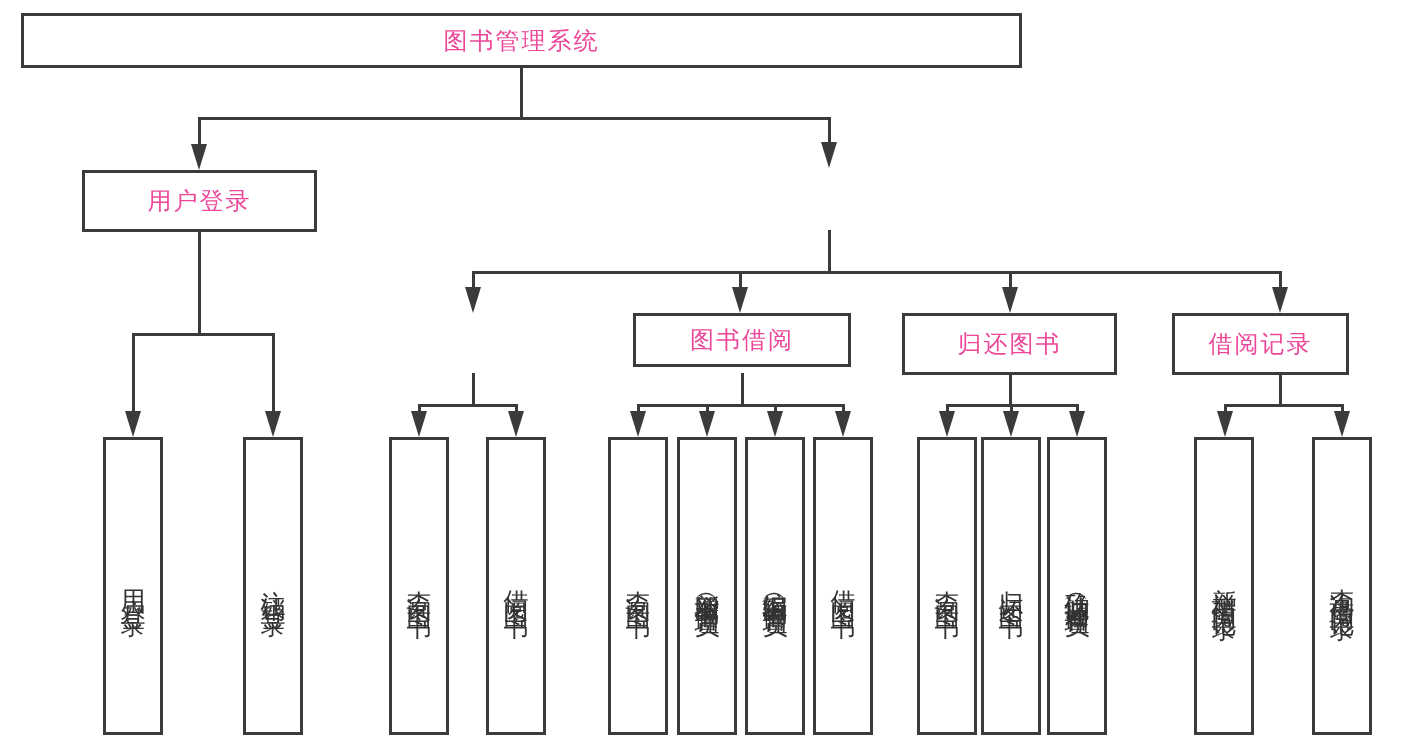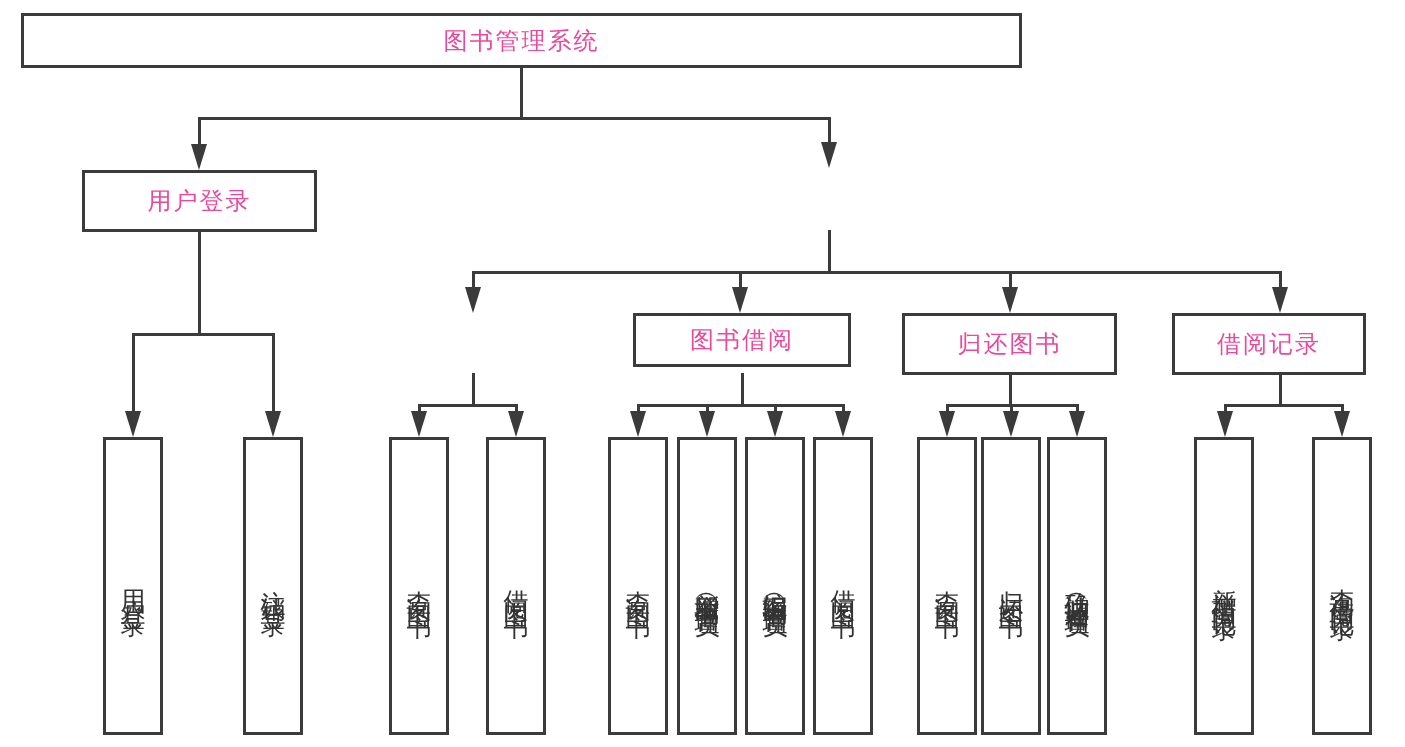--- a/index.html
+++ b/index.html
@@ -60,21 +60,21 @@
   <div class="arrow" style="left:465px;top:287px;"></div>
   <div class="cline" style="left:739px;top:271px;width:3px;height:21px;"></div>
   <div class="arrow" style="left:732px;top:287px;"></div>
   <div class="cline" style="left:1009px;top:271px;width:3px;height:21px;"></div>
   <div class="arrow" style="left:1002px;top:287px;"></div>
   <div class="cline" style="left:1279px;top:271px;width:3px;height:21px;"></div>
   <div class="arrow" style="left:1272px;top:287px;"></div>
 
   <div class="box" style="left:633px;top:313px;width:218px;height:54px;">图书借阅</div>
   <div class="box" style="left:902px;top:313px;width:215px;height:62px;">归还图书</div>
-  <div class="box" style="left:1172px;top:313px;width:194px;height:62px;">借阅记录</div>
+  <div class="box" style="left:1172px;top:313px;width:177px;height:62px;">借阅记录</div>
 
   <div class="cline" style="left:472px;top:373px;width:3px;height:34px;"></div>
   <div class="cline" style="left:418px;top:404px;width:100px;height:3px;"></div>
   <div class="cline" style="left:418px;top:404px;width:3px;height:14px;"></div>
   <div class="arrow" style="left:411px;top:411px;"></div>
   <div class="cline" style="left:515px;top:404px;width:3px;height:14px;"></div>
   <div class="arrow" style="left:508px;top:411px;"></div>
 
   <div class="cline" style="left:741px;top:373px;width:3px;height:34px;"></div>
   <div class="cline" style="left:637px;top:404px;width:208px;height:3px;"></div>

